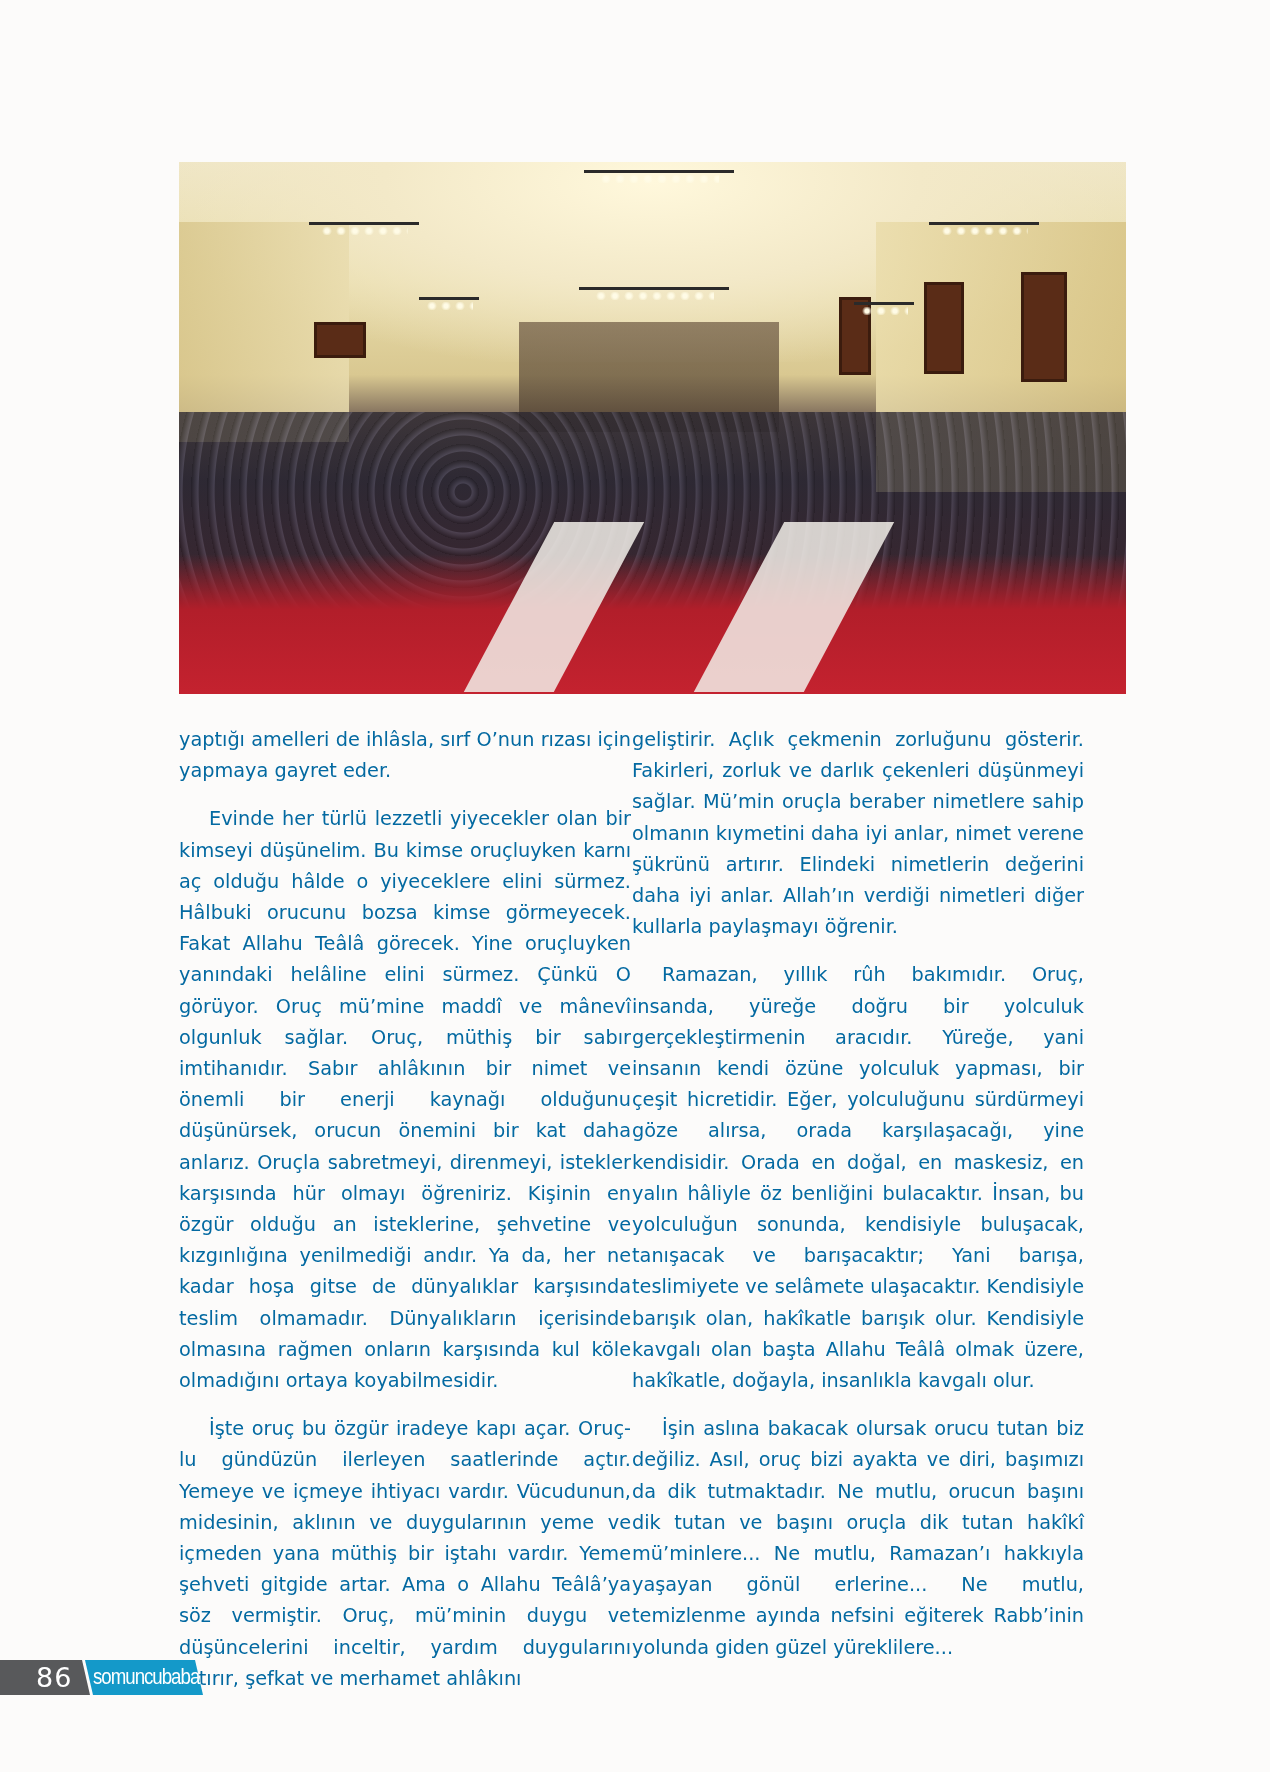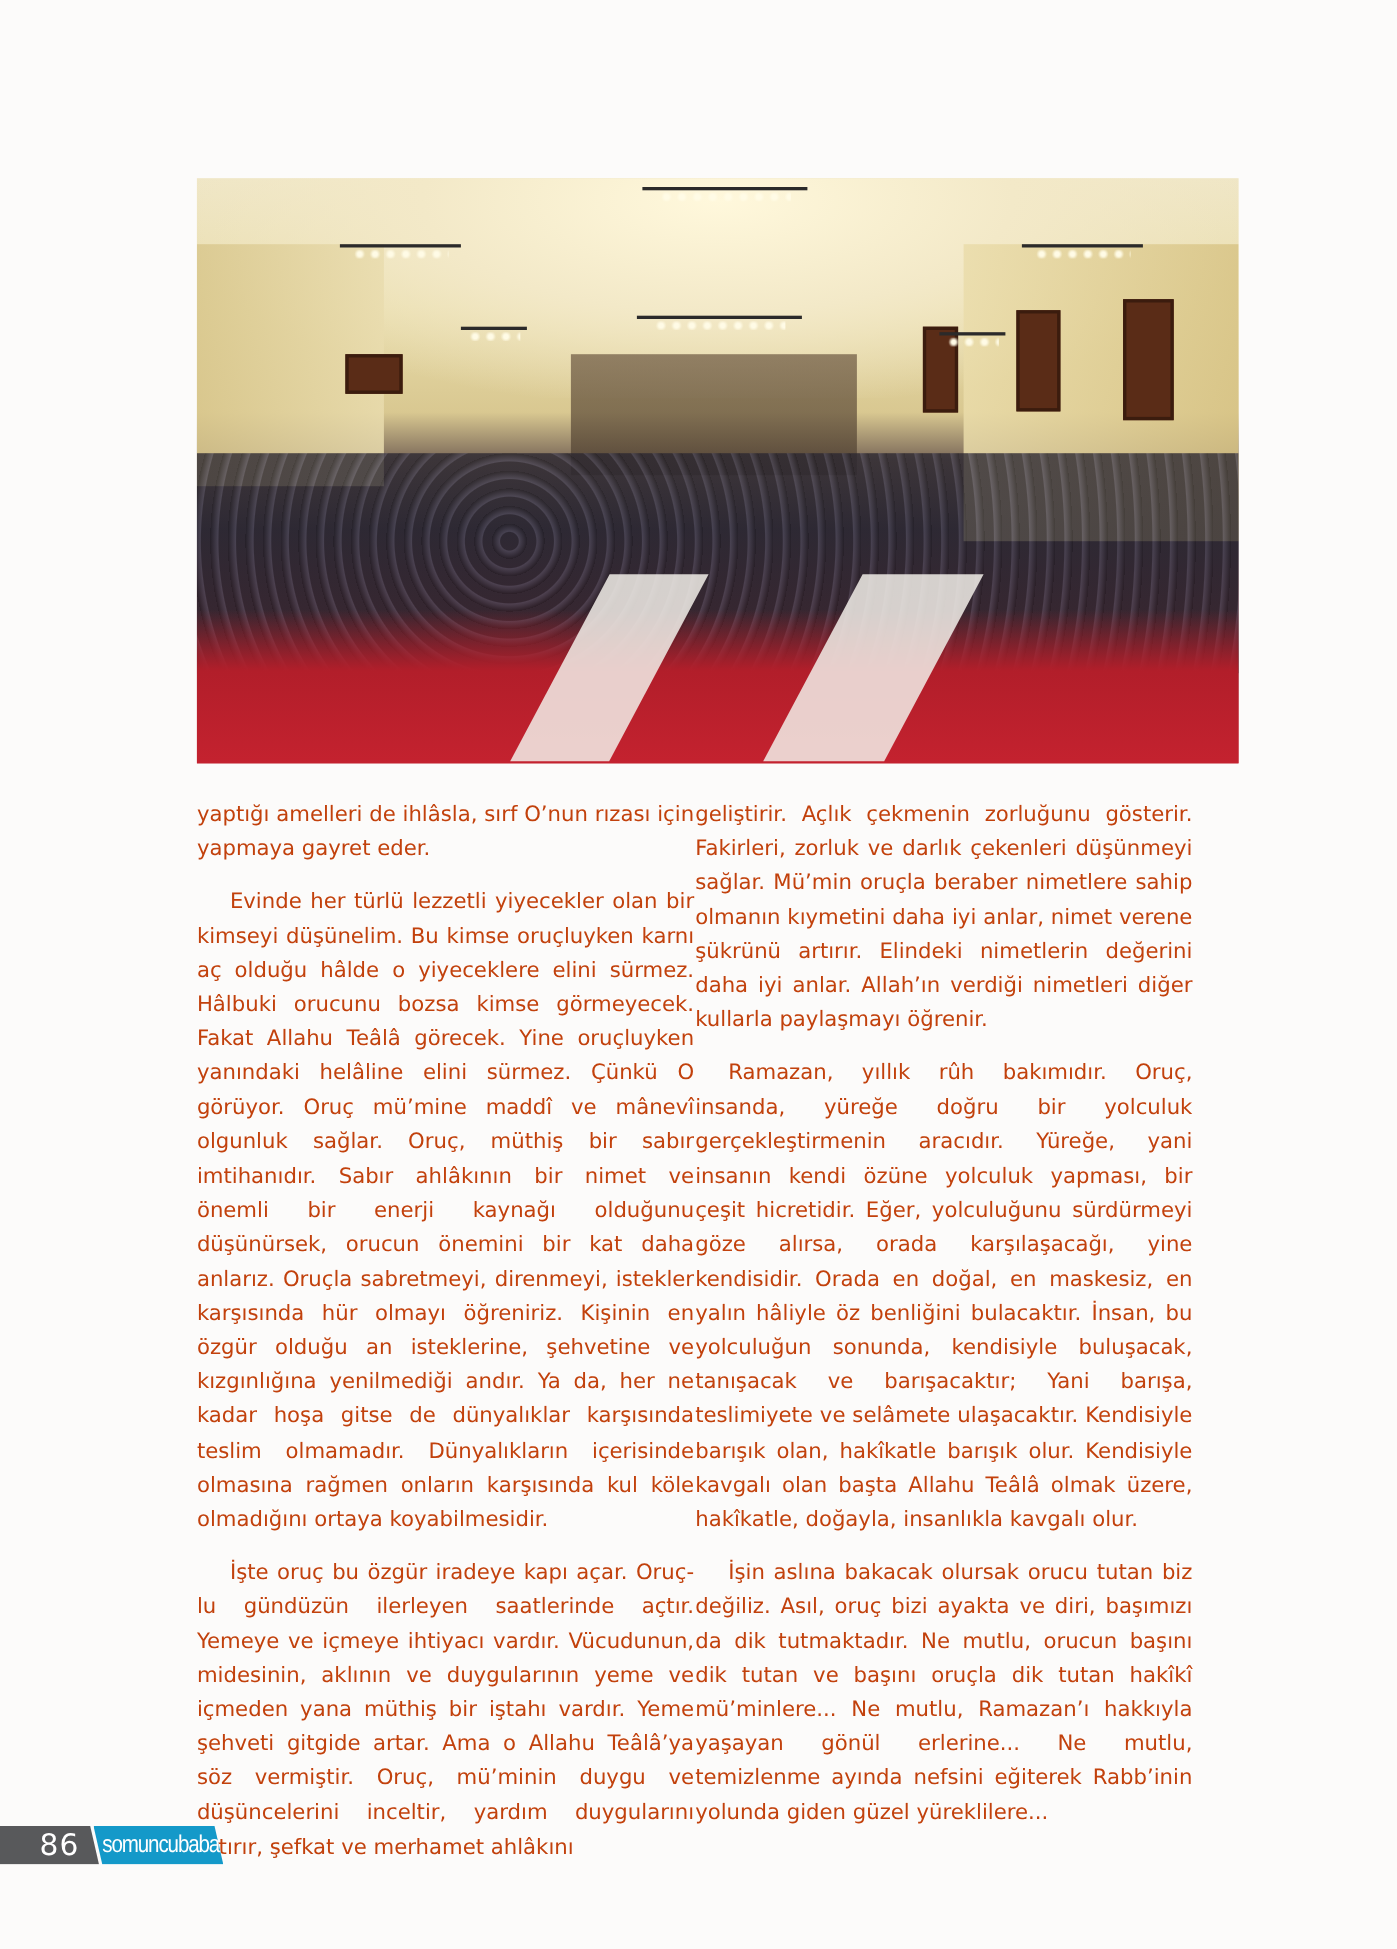--- a/index.html
+++ b/index.html
@@ -21,21 +21,21 @@
          opacity:.78;}
   .photo .carpet{position:absolute;left:0;bottom:0;width:100%;height:140px;
          background:linear-gradient(180deg,rgba(170,25,35,0) 0%,#b21e2a 40%,#c4222f 100%);}
   .photo .cloth{position:absolute;background:#f2efe9;opacity:.85;transform:skewX(-28deg);}
   .chand{position:absolute;border-top:3px solid #2b2a2a;}
   .chand::after{content:"";position:absolute;left:10%;right:10%;top:2px;height:8px;
          background:radial-gradient(circle,#fffbe6 0,#fffbe6 2px,rgba(255,250,220,0) 5px) repeat-x;
          background-size:14px 8px;}
 
   .col{position:absolute;top:724px;width:452px;font-size:19.3px;line-height:31.2px;
-       color:#c2410c;text-align:justify;hyphens:manual;}
+       color:#0369a1;text-align:justify;hyphens:manual;}
   .col.left{left:179px;}
   .col.right{left:632px;}
   .col p{margin:0 0 17px 0;}
   .col p.indent{text-indent:30px;}
 
   .footer{position:absolute;left:0;top:1660px;height:45px;width:210px;}
   .footer .num-bar{position:absolute;left:0;top:0;width:90px;height:35px;background:#58595b;
        clip-path:polygon(0 0,82px 0,90px 35px,0 35px);}
   .footer .num{position:absolute;left:36px;top:2px;font-size:27px;color:#fff;
        font-family:"DejaVu Sans",sans-serif;letter-spacing:1px;}

